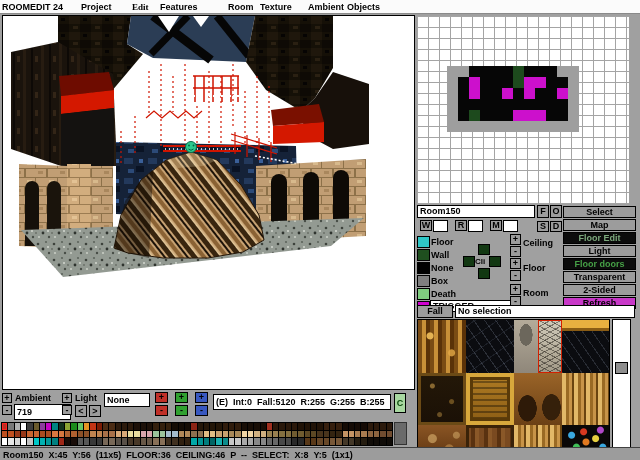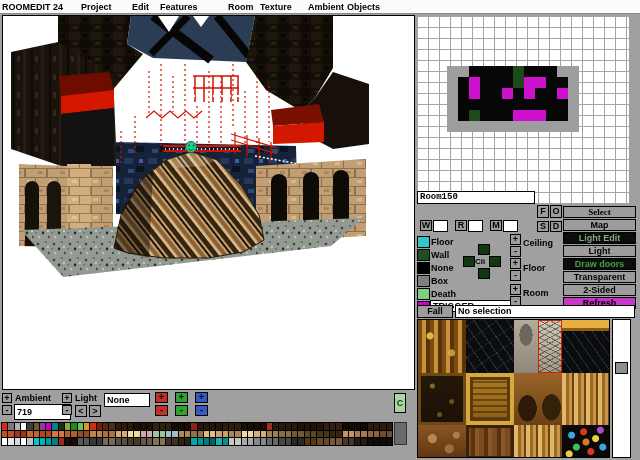--- a/index.html
+++ b/index.html
@@ -105,21 +105,21 @@
 </style>
 </head>
 <body>
 
 <div id="app">
 
   <div id="menubar">
     <span class="title">ROOMEDIT 24</span>
 
   <span class="mitem" style="left: 81px;">Project</span>
-      <span class="mitem" style="left: 132px;">Edit</span>
+      <span class="mitem" style="left: 132px; font-family: Liberation Serif, serif;">Edit</span>
       <span class="mitem" style="left: 160px;">Features</span>
       <span class="mitem" style="left: 228px;">Room</span>
       <span class="mitem" style="left: 260px;">Texture</span>
       <span class="mitem" style="left: 308px;">Ambient</span>
       <span class="mitem" style="left: 347px;">Objects</span>
     </div>
 
   <div id="viewport" class="abs">
     <svg width="411" height="373" viewBox="0 0 411 373">
       <defs>
@@ -297,21 +297,21 @@
       <div class="map-cell" style="left: 74px; top: 105px; background: rgb(158, 158, 158);"></div>
       <div class="map-cell" style="left: 85px; top: 105px; background: rgb(158, 158, 158);"></div>
       <div class="map-cell" style="left: 96px; top: 105px; background: rgb(158, 158, 158);"></div>
       <div class="map-cell" style="left: 107px; top: 105px; background: rgb(158, 158, 158);"></div>
       <div class="map-cell" style="left: 118px; top: 105px; background: rgb(158, 158, 158);"></div>
       <div class="map-cell" style="left: 129px; top: 105px; background: rgb(158, 158, 158);"></div>
       <div class="map-cell" style="left: 140px; top: 105px; background: rgb(158, 158, 158);"></div>
       <div class="map-cell" style="left: 151px; top: 105px; background: rgb(158, 158, 158);"></div>
     </div>
 
-  <div class="field abs" style="left:417px;top:191px;width:118px;height:13px;font-family:Liberation Mono, monospace;">Room150</div>
+  <div class="field abs" style="left:417px;top:205px;width:118px;height:13px;">Room150</div>
   <div class="btn abs" style="left:537px;top:205px;width:12px;height:13px;">F</div>
   <div class="btn abs" style="left:550px;top:205px;width:12px;height:13px;">O</div>
 
   <div class="btn abs" style="left:420px;top:220px;width:12px;height:11px;">W</div>
   <div class="field abs" style="left:433px;top:220px;width:15px;height:12px;"></div>
   <div class="btn abs" style="left:455px;top:220px;width:12px;height:11px;">R</div>
   <div class="field abs" style="left:468px;top:220px;width:15px;height:12px;"></div>
   <div class="btn abs" style="left:490px;top:220px;width:12px;height:11px;">M</div>
   <div class="field abs" style="left:503px;top:220px;width:15px;height:12px;"></div>
   <div class="btn abs" style="left:537px;top:221px;width:12px;height:11px;">S</div>
@@ -342,25 +342,25 @@
   <div class="btn abs tiny" style="left:510px;top:246px;">-</div>
   <span class="lbl abs" style="left:523px;top:238px;">Ceiling</span>
   <div class="btn abs tiny" style="left:510px;top:258px;">+</div>
   <div class="btn abs tiny" style="left:510px;top:270px;">-</div>
   <span class="lbl abs" style="left:523px;top:263px;">Floor</span>
   <div class="btn abs tiny" style="left:510px;top:284px;">+</div>
   <div class="btn abs tiny" style="left:510px;top:296px;">-</div>
   <span class="lbl abs" style="left:523px;top:288px;">Room</span>
 
   <div id="sidebtn-host">
-      <div class="btn sidebtn" style="top: 206px; font-family: Liberation Serif, serif;">Select</div>
+      <div class="btn sidebtn" style="top: 206px;">Select</div>
       <div class="btn sidebtn" style="top: 219px;">Map</div>
-      <div class="btn sidebtn pressed" style="top: 232px;">Light Edit</div>
+      <div class="btn sidebtn pressed" style="top: 232px;">Floor Edit</div>
       <div class="btn sidebtn" style="top: 245px;">Light</div>
-      <div class="btn sidebtn pressed2" style="top: 258px;">Draw doors</div>
+      <div class="btn sidebtn pressed2" style="top: 258px;">Floor doors</div>
       <div class="btn sidebtn" style="top: 271px;">Transparent</div>
       <div class="btn sidebtn" style="top: 284px;">2-Sided</div>
       <div class="btn sidebtn magenta" style="top: 297px;">Refresh</div>
     </div>
 
   <div class="btn abs" style="left:417px;top:305px;width:36px;height:13px;">Fall</div>
   <div class="field abs" style="left:455px;top:305px;width:180px;height:13px;">No selection</div>
 
   <div id="texpanel" class="abs">
       <div class="tx tx-gold-ornate" style="left: 0px; top: 0px; width: 48px; height: 53px;"></div>
@@ -392,20 +392,21 @@
   <div class="btn abs" style="left:89px;top:405px;width:12px;height:12px;">&gt;</div>
   <div class="field abs" style="left:104px;top:393px;width:46px;height:14px;">None</div>
 
   <div class="btn abs rgb-r" style="left:155px;top:392px;width:13px;height:11px;">+</div>
   <div class="btn abs rgb-r" style="left:155px;top:405px;width:13px;height:11px;">-</div>
   <div class="btn abs rgb-g" style="left:175px;top:392px;width:13px;height:11px;">+</div>
   <div class="btn abs rgb-g" style="left:175px;top:405px;width:13px;height:11px;">-</div>
   <div class="btn abs rgb-b" style="left:195px;top:392px;width:13px;height:11px;">+</div>
   <div class="btn abs rgb-b" style="left:195px;top:405px;width:13px;height:11px;">-</div>
 
+  <div class="field abs" style="left:213px;top:394px;width:178px;height:16px;">(E)  Int:0  Fall:5120  R:255  G:255  B:255</div>
   <div class="btn abs" style="left:394px;top:393px;width:12px;height:20px;background:#a8d8a0;color:#0a4a0a;">C</div>
 
   <div id="palette" class="abs">
       <div class="pswatch sel" style="background: rgb(184, 48, 36);"></div>
       <div class="pswatch" style="background: rgb(120, 120, 120);"></div>
       <div class="pswatch" style="background: rgb(176, 176, 176);"></div>
       <div class="pswatch" style="background: rgb(255, 255, 255);"></div>
       <div class="pswatch" style="background: rgb(60, 60, 60);"></div>
       <div class="pswatch" style="background: rgb(106, 90, 44);"></div>
       <div class="pswatch" style="background: rgb(140, 60, 156);"></div>
@@ -584,14 +585,17 @@
       <div class="pswatch" style="background: rgb(68, 56, 40);"></div>
       <div class="pswatch" style="background: rgb(36, 28, 16);"></div>
       <div class="pswatch" style="background: rgb(36, 28, 16);"></div>
       <div class="pswatch" style="background: rgb(16, 12, 8);"></div>
       <div class="pswatch" style="background: rgb(16, 12, 8);"></div>
       <div class="pswatch" style="background: rgb(16, 12, 8);"></div>
       <div class="pswatch" style="background: rgb(16, 12, 8);"></div>
     </div>
   <div class="abs" style="left:394px;top:422px;width:13px;height:23px;background:#6a6a6a;border:1px solid #333;"></div>
 
+  <div id="statusbar" class="abs">
+    <span class="lbl" style="position:absolute;left:3px;top:2px;">Room150  X:45  Y:56  (11x5)  FLOOR:36  CEILING:46  P  --  SELECT:  X:8  Y:5  (1x1)</span>
+  </div>
 
 </div>
 
 </body></html>

